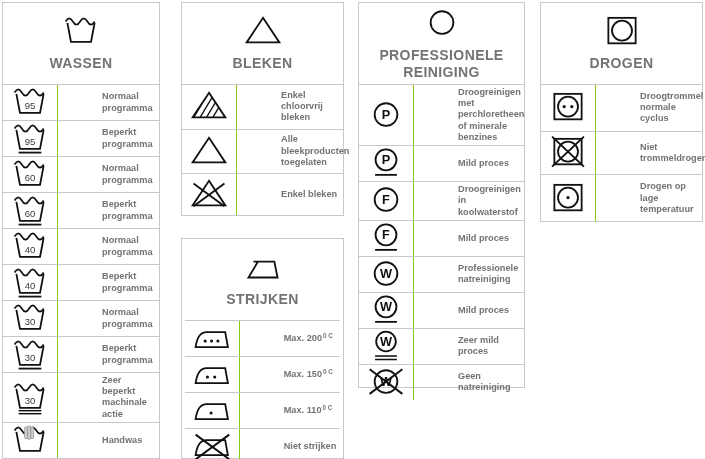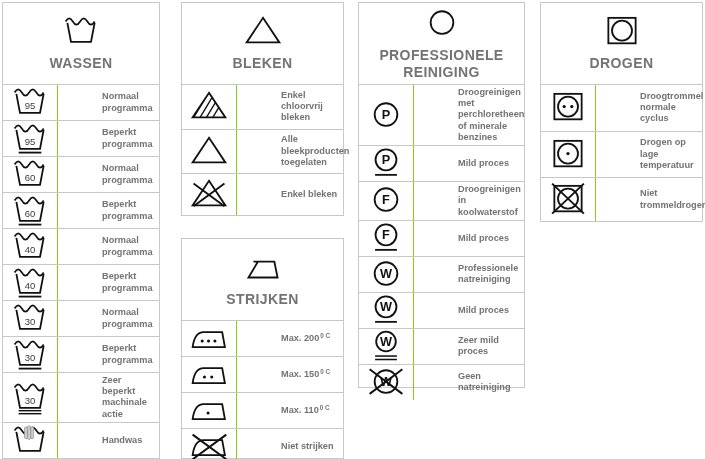--- a/index.html
+++ b/index.html
@@ -6,21 +6,21 @@
   .board{
     position:relative;width:705px;height:459px;background:#fff;
     font-family:"Liberation Sans",sans-serif;color:#737373;overflow:hidden;
   }
   .table{
     position:absolute;border:1px solid #c8c8c8;background:#fff;
     display:flex;flex-direction:column;box-sizing:border-box;
   }
   #t-wassen  {left:2px;  top:2px;  width:158px;height:457px;}
   #t-bleken  {left:181px;top:2px;  width:163px;height:214px;}
-  #t-strijken{left:181px;top:238px;width:163px;height:221px;}
+  #t-strijken{left:181px;top:238px;width:163px;height:221px;align-items:center;}
   #t-prof    {left:358px;top:2px;  width:167px;height:386px;}
   #t-drogen  {left:540px;top:2px;  width:163px;height:220px;}
   .thead{
     flex:0 0 81px;display:flex;flex-direction:column;align-items:center;
     justify-content:center;gap:6px;text-align:center;
   }
   .title{font-weight:700;font-size:14px;letter-spacing:.4px;line-height:1.25;}
   .hicon{display:flex;align-items:center;justify-content:center;}
   .rows{flex:1 1 auto;display:flex;flex-direction:column;}
   .row{flex:1 1 auto;display:flex;border-top:1px solid #c8c8c8;min-height:0;}
@@ -496,38 +496,38 @@
           <div class="cell label-cell">
             <span class="lbl">Droogtrommel normale cyclus</span>
           </div>
         </div>
         <div class="row">
           <div class="cell icon-cell">
             <span class="sym">
               <svg viewBox="0 0 44 38" width="40" height="35" aria-hidden="true">
                 <rect x="7" y="4" width="30" height="28" stroke="#111111" fill="none" stroke-width="2"></rect>
                 <circle cx="22" cy="18" r="11" stroke="#111111" fill="none" stroke-width="2"></circle>
-                <circle cx="22" cy="18" r="1.8" fill="#111111"></circle>
-              </svg>
-            </span>
-          </div>
-          <div class="cell label-cell">
-            <span class="lbl">Drogen op lage temperatuur</span>
+                <path d="M4.5,1.5 L39.5,34.5 M39.5,1.5 L4.5,34.5" stroke="#111111" stroke-width="2.1"></path>
+              </svg>
+            </span>
+          </div>
+          <div class="cell label-cell">
+            <span class="lbl">Niet trommeldrogen</span>
           </div>
         </div>
         <div class="row">
           <div class="cell icon-cell">
             <span class="sym">
               <svg viewBox="0 0 44 38" width="40" height="35" aria-hidden="true">
                 <rect x="7" y="4" width="30" height="28" stroke="#111111" fill="none" stroke-width="2"></rect>
                 <circle cx="22" cy="18" r="11" stroke="#111111" fill="none" stroke-width="2"></circle>
-                <path d="M4.5,1.5 L39.5,34.5 M39.5,1.5 L4.5,34.5" stroke="#111111" stroke-width="2.1"></path>
-              </svg>
-            </span>
-          </div>
-          <div class="cell label-cell">
-            <span class="lbl">Niet trommeldrogen</span>
+                <circle cx="22" cy="18" r="1.8" fill="#111111"></circle>
+              </svg>
+            </span>
+          </div>
+          <div class="cell label-cell">
+            <span class="lbl">Drogen op lage temperatuur</span>
           </div>
         </div>
       </div>
   </section>
 
 </div>
 
 </body></html>

